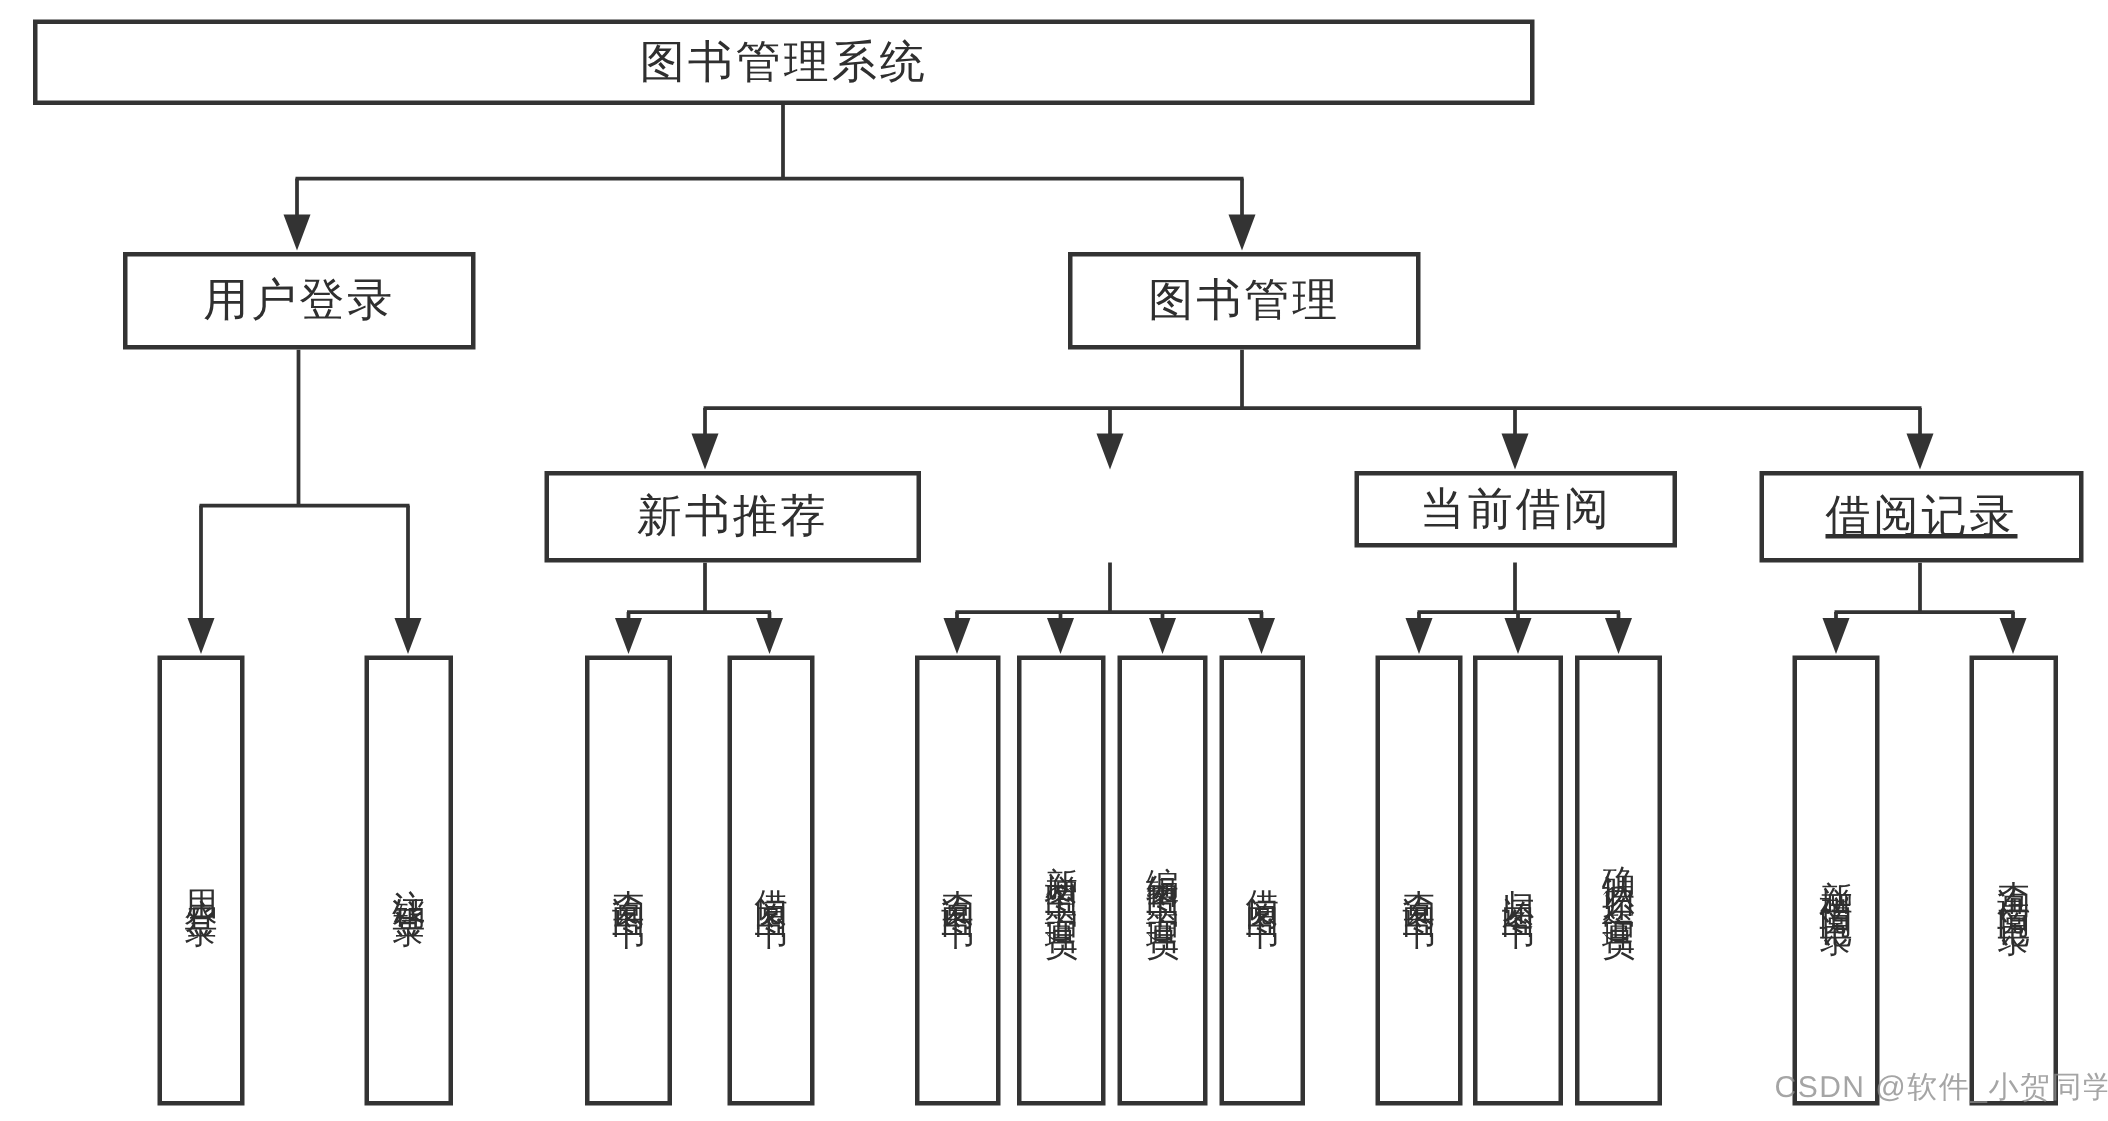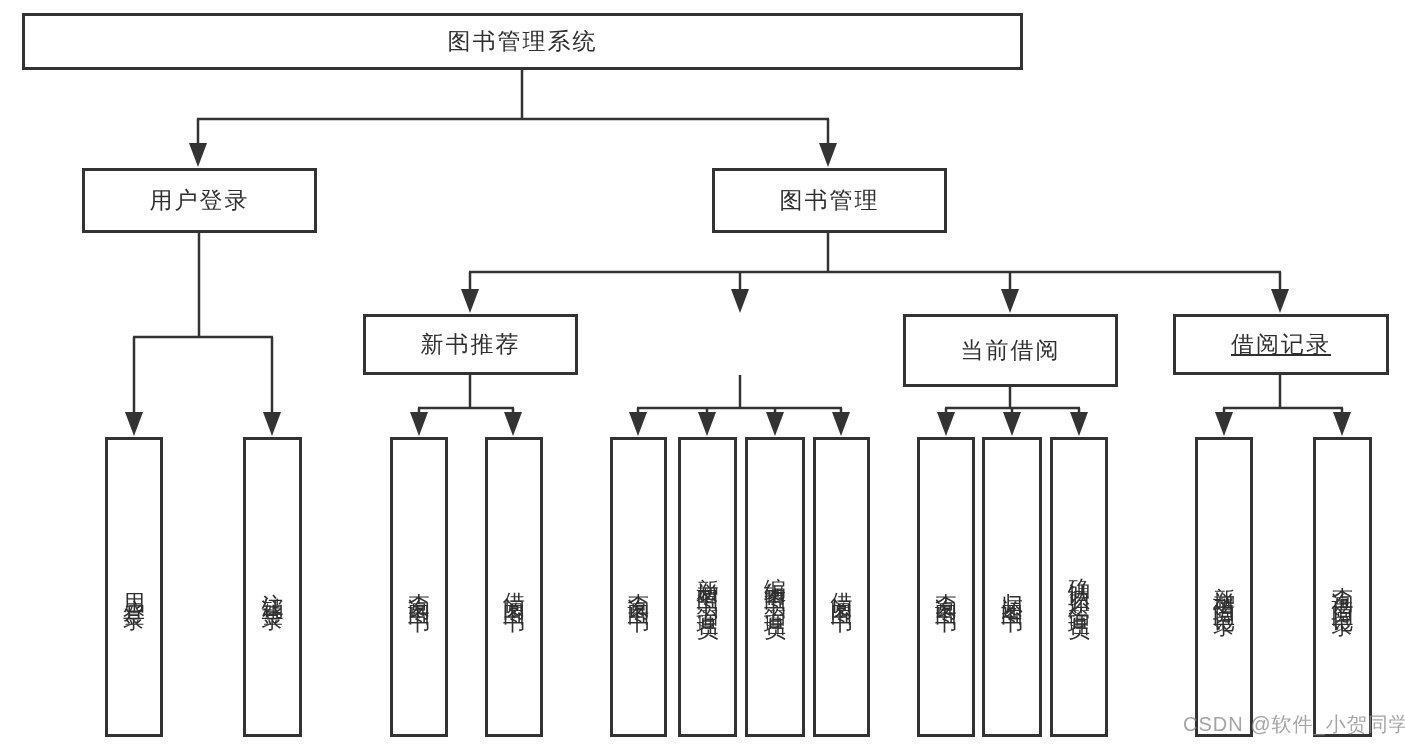--- a/index.html
+++ b/index.html
@@ -22,21 +22,21 @@
     box-sizing: border-box;
     background: var(--fill, #ffffff);
     border: 3px solid var(--line, #333333);
     display: flex;
     align-items: center;
     justify-content: center;
     color: var(--text, #2f2f2f);
     z-index: 2;
   }
   .hbox {
-    font-size: 23px;
+    font-size: 30px;
     letter-spacing: 2px;
   }
   .vbox {
     writing-mode: vertical-rl;
     text-orientation: mixed;
     font-size: 22px;
     letter-spacing: 6px;
     white-space: nowrap;
   }
   .lbl { pointer-events: none; }
@@ -116,26 +116,26 @@
   </div>
 
   <div class="box hbox" style="left:82px;top:168px;width:235px;height:65px;">
     <span class="lbl">用户登录</span>
   </div>
 
   <div class="box hbox" style="left:712px;top:168px;width:235px;height:65px;">
     <span class="lbl">图书管理</span>
   </div>
 
-  <div class="box hbox" style="left:363px;top:314px;width:215px;height:61px;">
+  <div class="box hbox" style="left:363px;top:314px;width:251px;height:61px;">
     <span class="lbl">新书推荐</span>
   </div>
 
 
-  <div class="box hbox" style="left:903px;top:314px;width:215px;height:73px;">
+  <div class="box hbox" style="left:903px;top:314px;width:215px;height:51px;">
     <span class="lbl">当前借阅</span>
   </div>
 
   <div class="box hbox" style="left:1173px;top:314px;width:216px;height:61px;text-decoration:underline;">
     <span class="lbl">借阅记录</span>
   </div>
 
   <div class="box vbox" style="left:105px;top:437px;width:58px;height:300px;">
     <span class="lbl">用户登录</span>
   </div>

